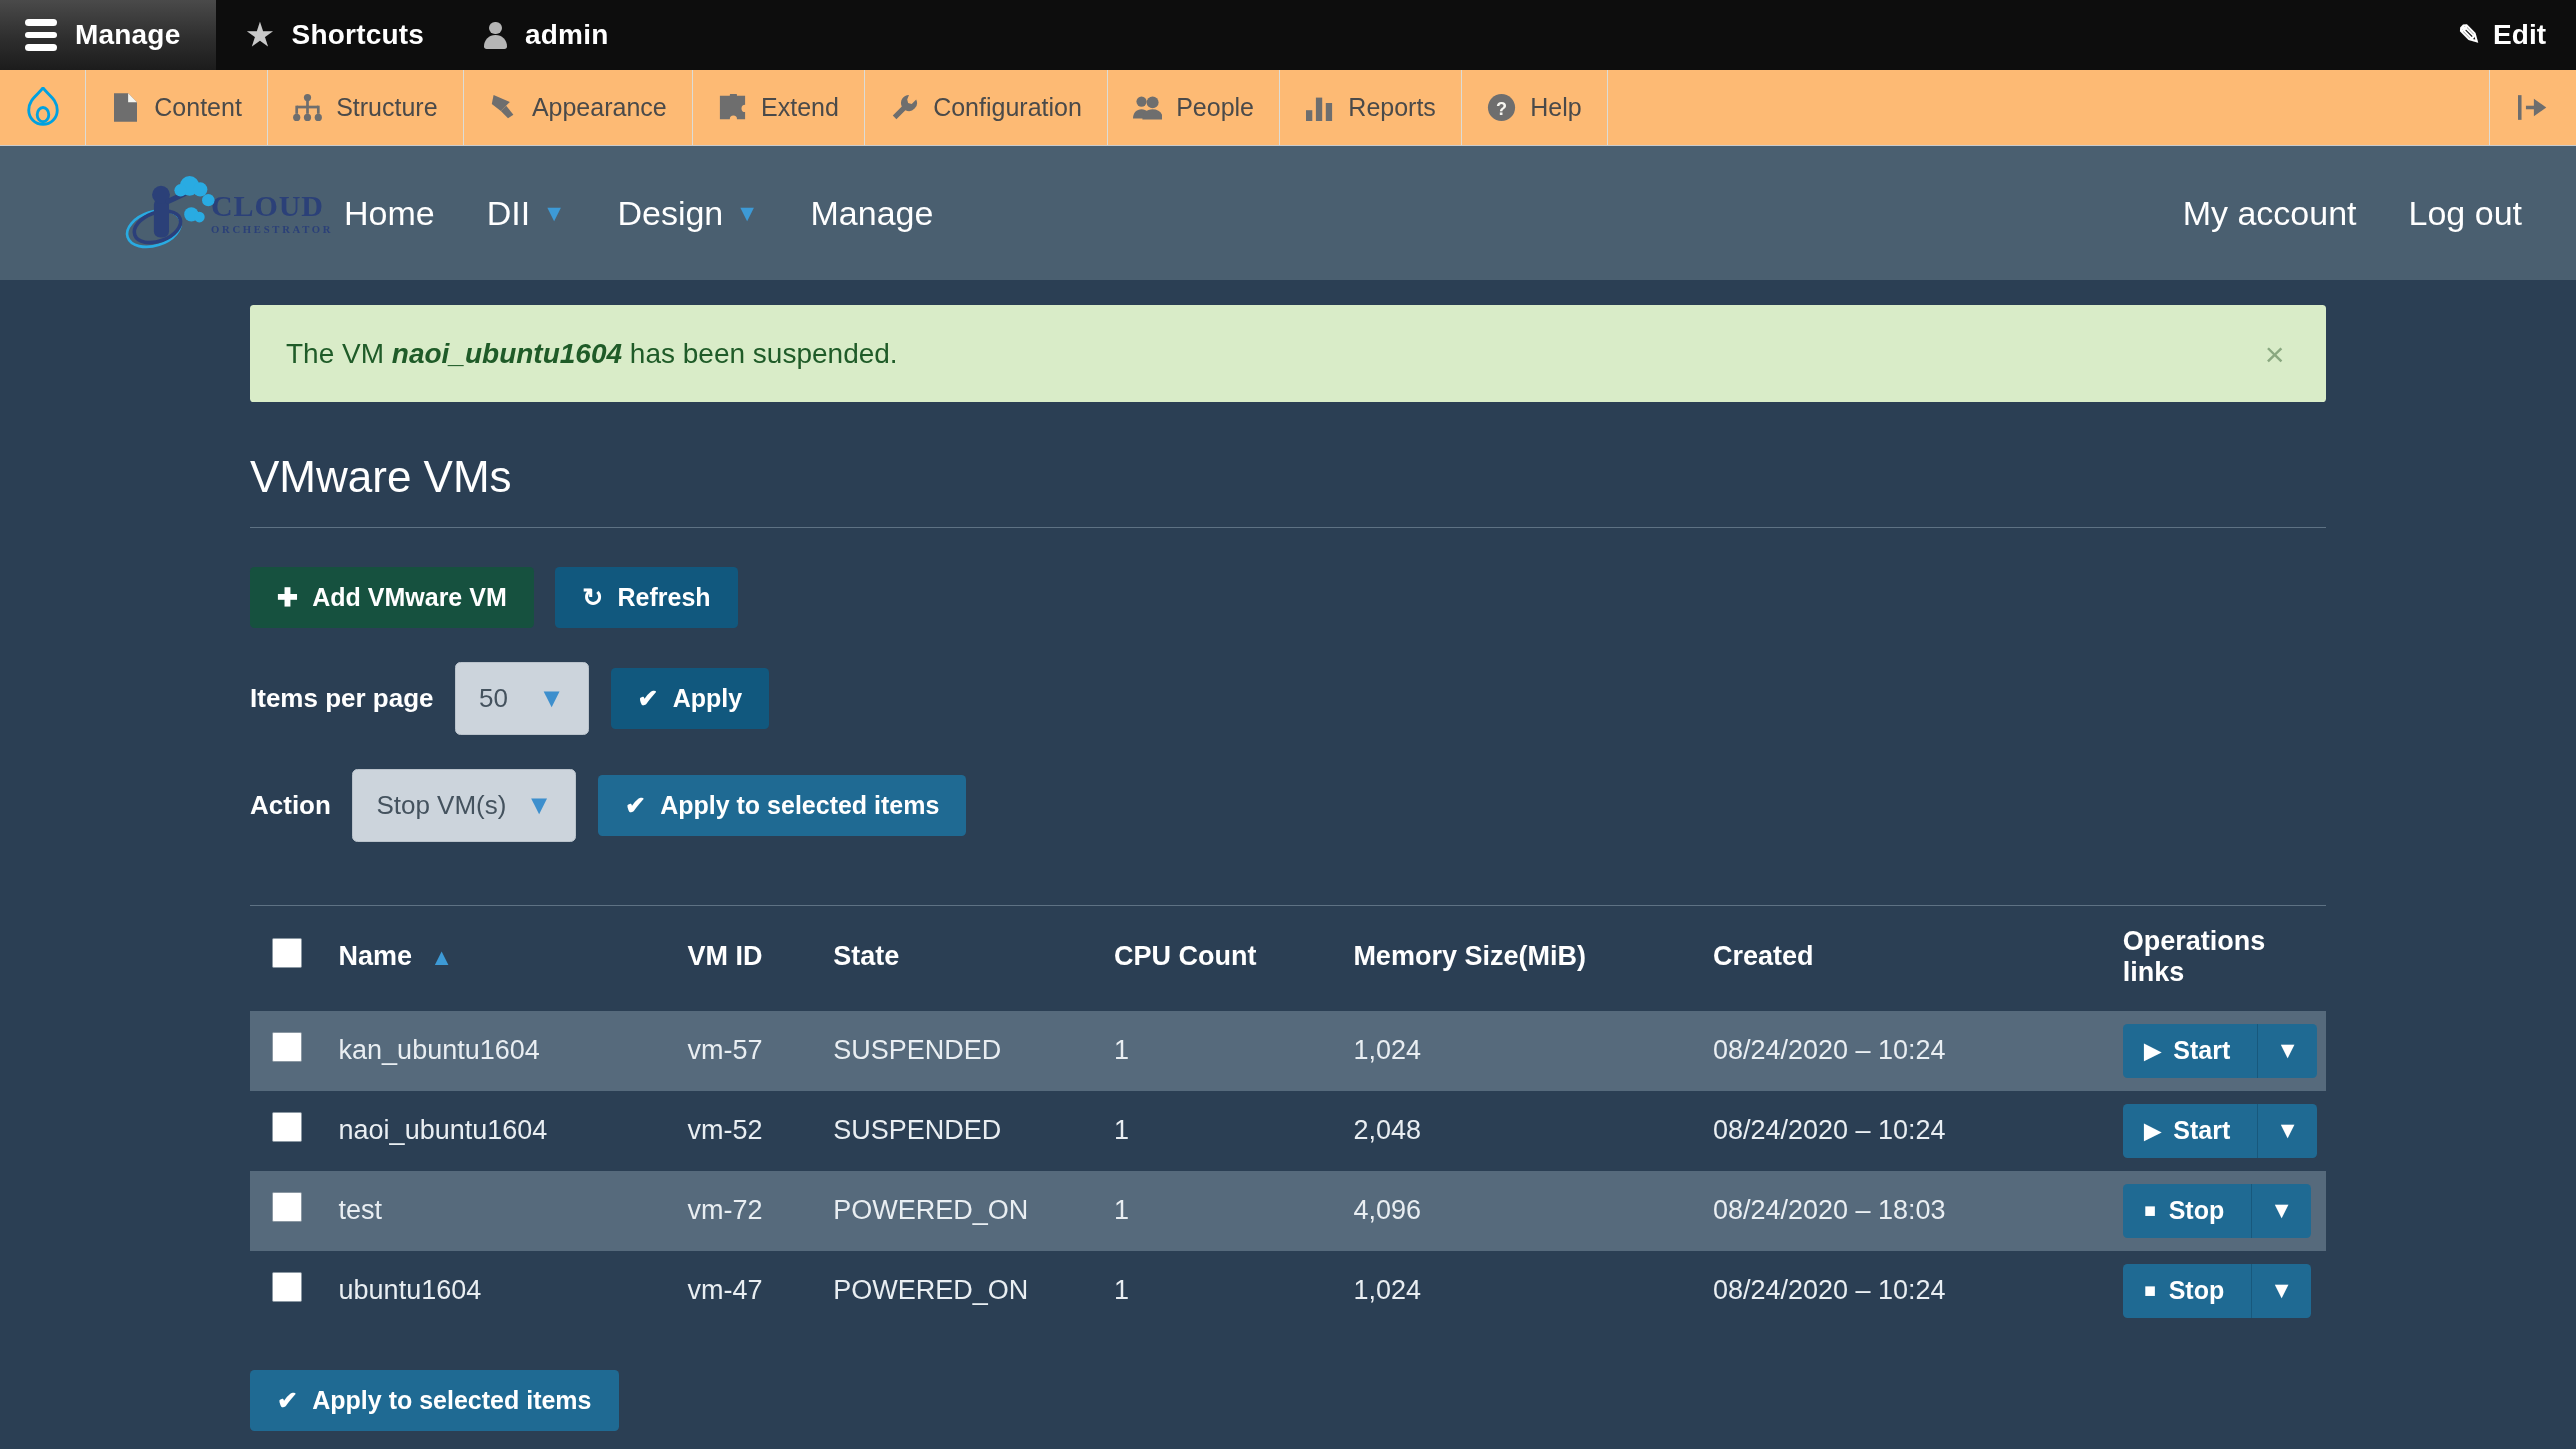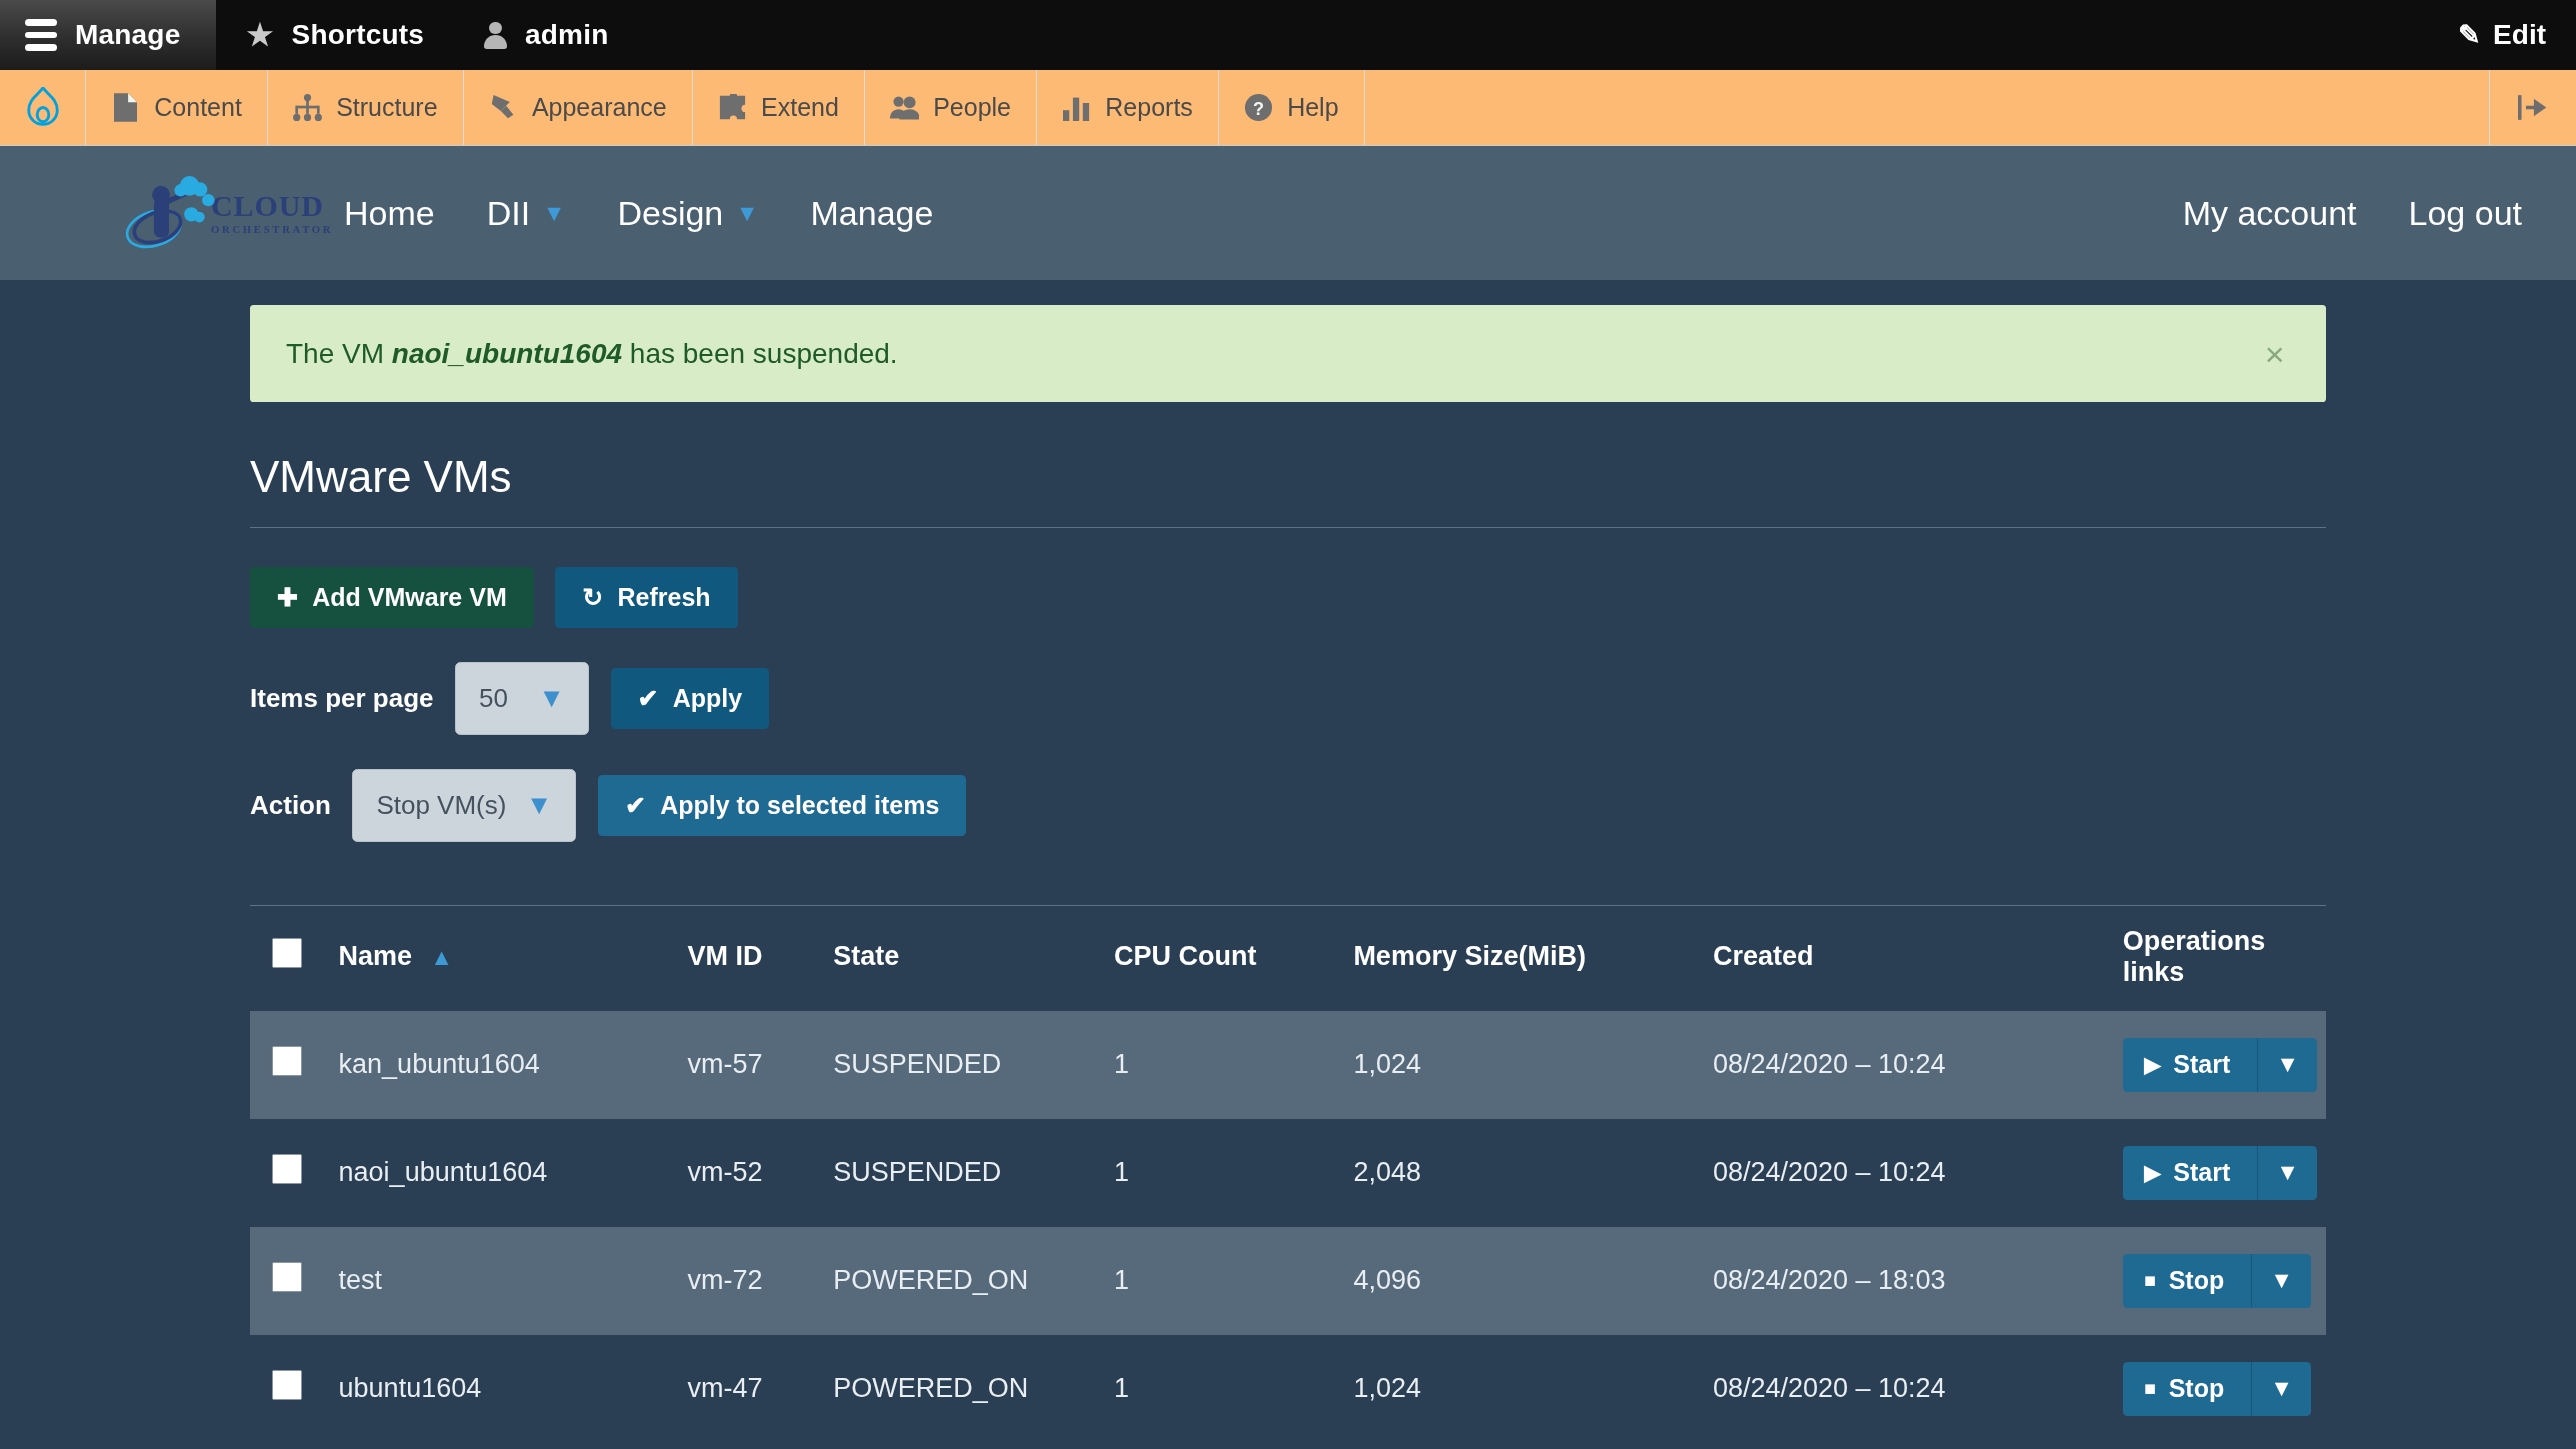--- a/index.html
+++ b/index.html
@@ -138,21 +138,21 @@
   .select .caret { color:#3d8fcd; font-size: 27px; font-weight:bold; }
 
   
   .vm-table { width:100%; border-collapse: collapse; margin-top: 63px; }
   .vm-table thead th {
     text-align: left; color:#ffffff; font-size: 27px; font-weight: bold;
     padding: 19.7px 9px 23px 9px;
     border-top: 0.9px solid #5e7284;
   }
   .vm-table tbody td {
-    color:#e9eef2; font-size: 27px; padding: 27px 9px;
+    color:#e9eef2; font-size: 27px; padding: 13px 9px;
     vertical-align: middle;
   }
   .vm-table tbody tr.odd  { background: #566a7c; }
   .vm-table tbody tr.even { background: transparent; }
   .chk {
     width: 30px; height: 30px; background:#fff; border:0.9px solid #8b98a3;
     display:inline-block; border-radius: 1.8px; cursor:pointer;
   }
   .col-chk   { width: 81px; padding-left: 21.5px !important; }
   .col-name  { width: 358px; }
@@ -253,20 +253,28 @@
 
   <div class="am-item">
     <span class="am-icon">
       <svg width="29" height="27" viewBox="0 0 32 30" fill="#6e6e6e">
         <path d="M2 2h11a4 4 0 0 1 8 0h9v10a4 4 0 0 0 0 8v8H21a4 4 0 0 0-8 0H2z"></path>
       </svg>
     </span>
     <span>Extend</span>
   </div>
 
+  <div class="am-item">
+    <span class="am-icon">
+      <svg width="27" height="29" viewBox="0 0 30 32" fill="#6e6e6e">
+        <path d="M20 2a9 9 0 0 0-8 13L2 25l4 4 10-10a9 9 0 0 0 12-12l-5 5-4-1-1-4z"></path>
+      </svg>
+    </span>
+    <span>Configuration</span>
+  </div>
 
   <div class="am-item">
     <span class="am-icon">
       <svg width="30" height="27" viewBox="0 0 34 30" fill="#6e6e6e">
         <circle cx="10" cy="8" r="6"></circle>
           <path d="M0 28c0-7 4-11 10-11s10 4 10 11z"></path>
         <circle cx="23" cy="9" r="7"></circle>
           <path d="M11 29c0-8 5-12 12-12s12 4 12 12z"></path>
       </svg>
     </span>

